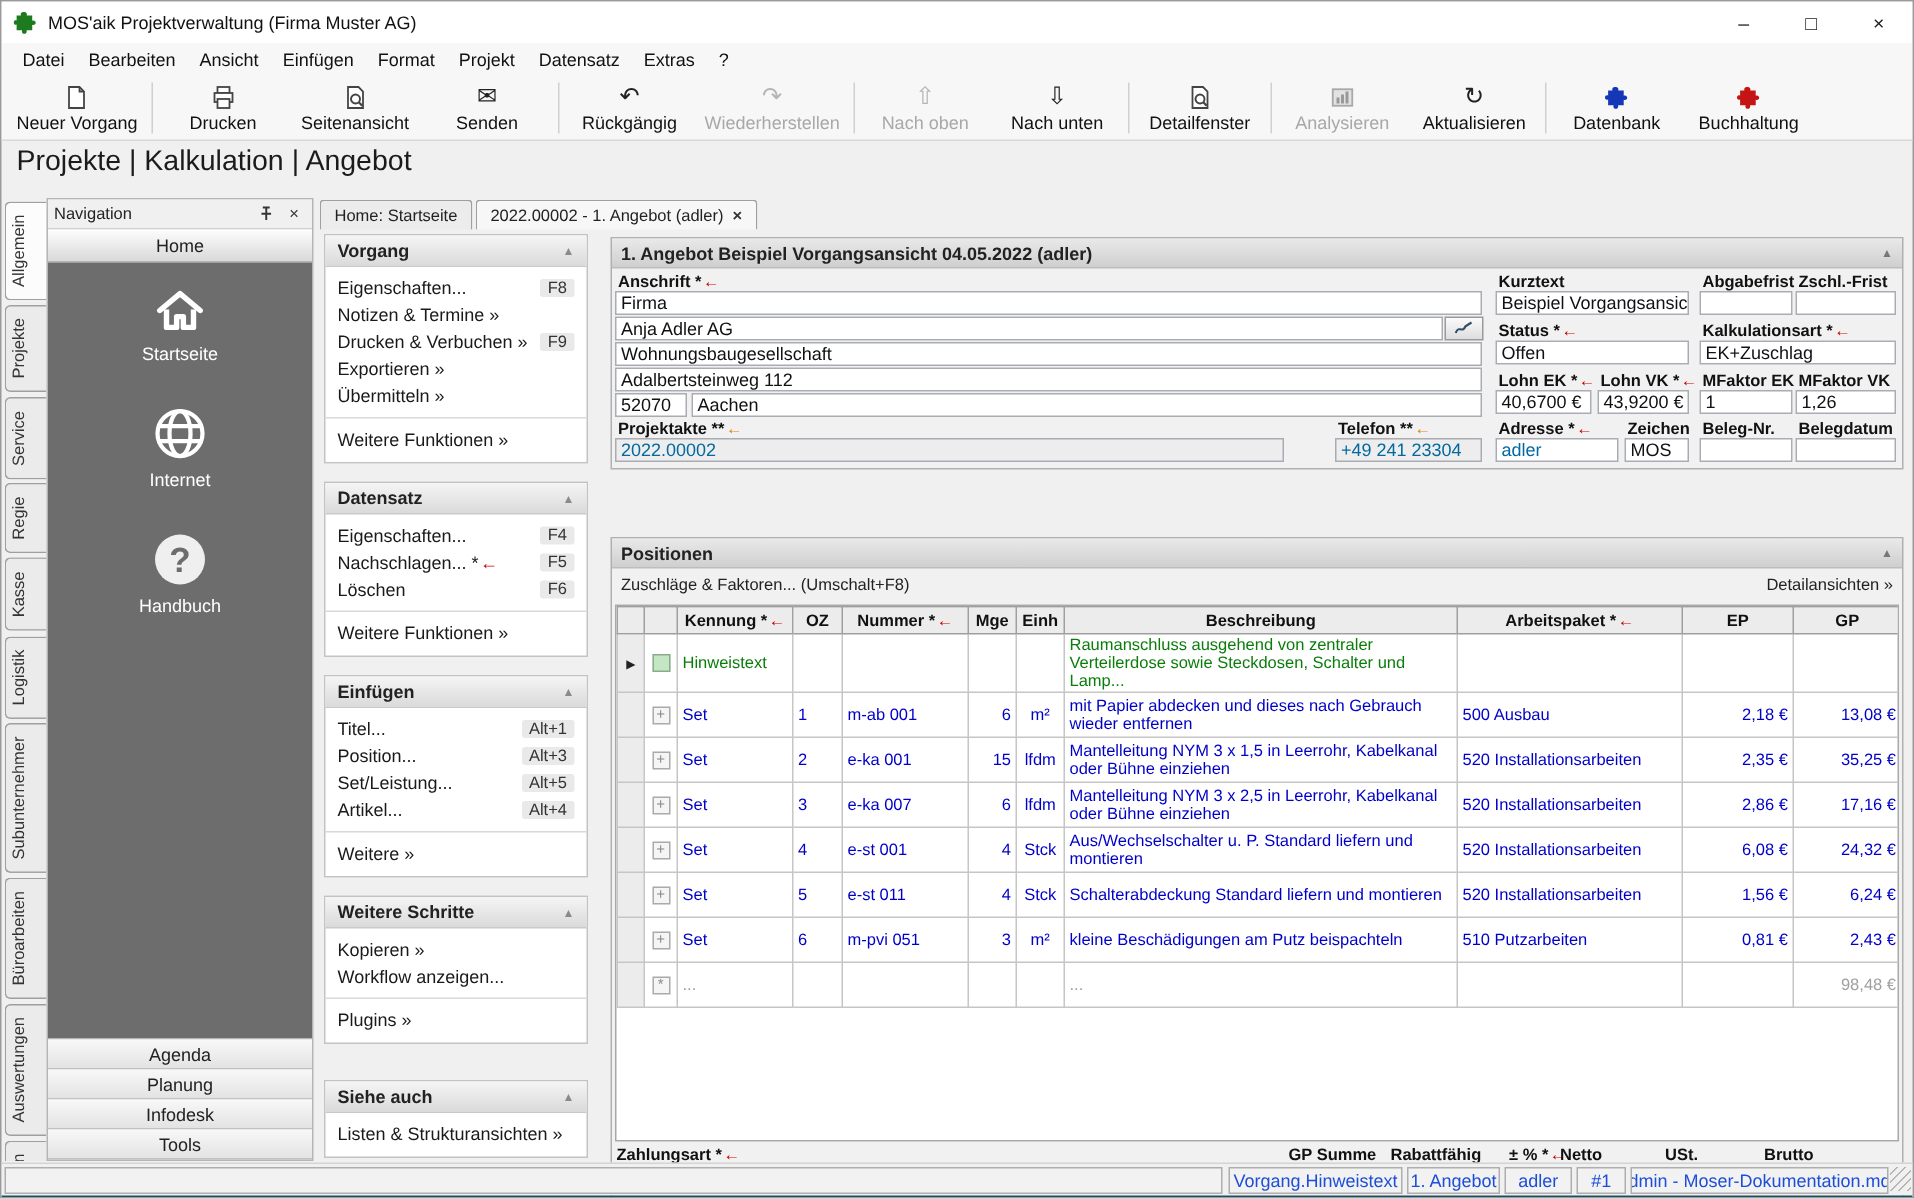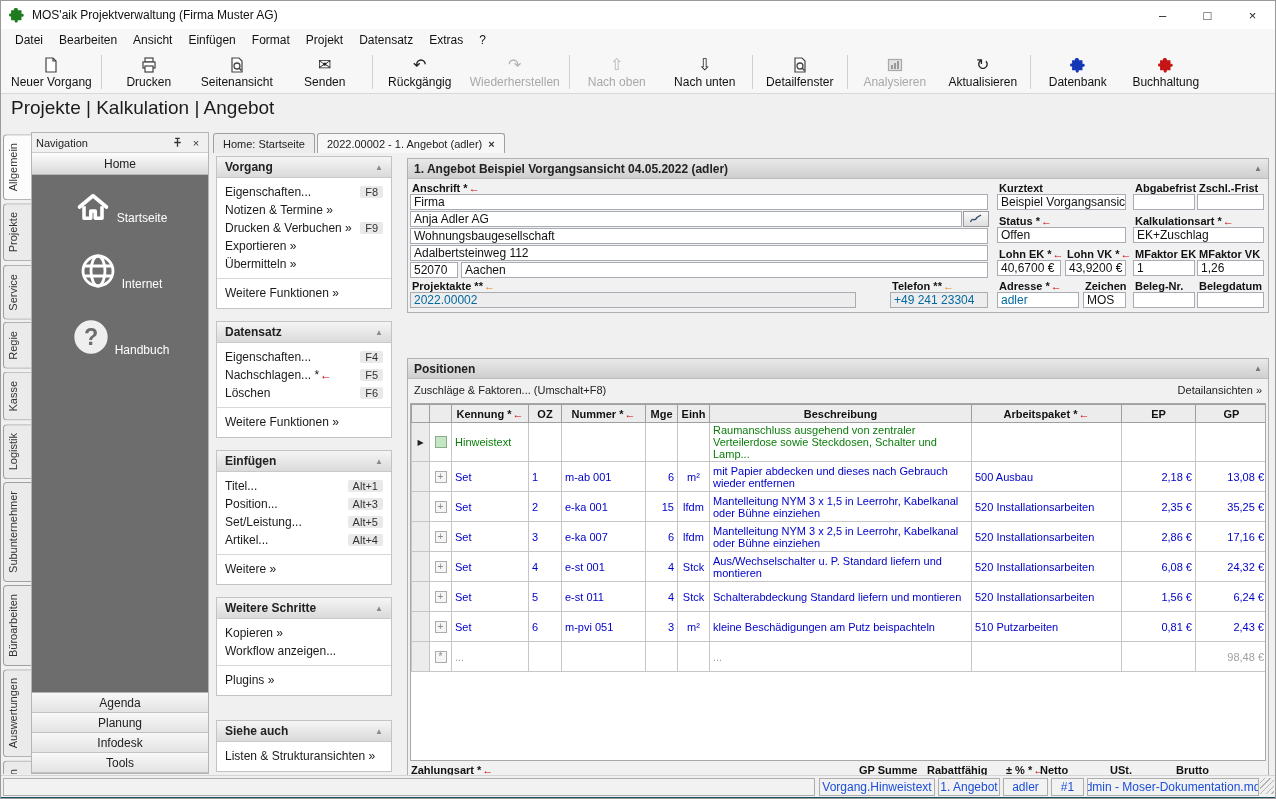--- a/index.html
+++ b/index.html
@@ -34,21 +34,21 @@
   .vtab { writing-mode:vertical-rl; transform:rotate(180deg); background:#ebebeb; border:1px solid #9f9f9f; border-left:none; border-radius:0 4px 4px 0; font-size:11px; color:#333; padding:8px 3px; text-align:center; cursor:pointer; white-space:nowrap; }
   .vtab.active { background:#fcfcfc; }
 
   
   .navpanel { position:absolute; left:30px; top:131px; width:178px; height:642px; background:#f4f4f4; border:1px solid #b5b5b5; display:flex; flex-direction:column; }
   .navhead { height:20px; display:flex; align-items:center; padding:0 4px; background:#f0f0f0; border-bottom:1px solid #cfcfcf; }
   .navhead .ntitle { font-size:11px; color:#222; flex:1; }
   .navhead .nbtn { width:16px; text-align:center; font-size:11px; color:#333; cursor:pointer; }
   .homebar { height:22px; background:linear-gradient(#fdfdfd,#d9d9d9); border-bottom:1px solid #b5b5b5; display:flex; align-items:center; justify-content:center; font-size:12px; color:#222; cursor:pointer; }
   .navbody { flex:1; background:#6d6d6d; display:flex; flex-direction:column; align-items:center; padding-top:14px; gap:26px; }
-  .navitem { display:flex; flex-direction:row; align-items:flex-end; gap:4px; cursor:pointer; }
+  .navitem { display:flex; flex-direction:column; align-items:center; gap:4px; cursor:pointer; }
   .navitem .nlabel { color:#ffffff; font-size:12px; }
   .navbottom { border-top:1px solid #b5b5b5; }
   .navbotitem { height:20px; background:linear-gradient(#f8f8f8,#e3e3e3); border-bottom:1px solid #c2c2c2; display:flex; align-items:center; justify-content:center; font-size:12px; color:#222; cursor:pointer; }
 
   
   .tabrow { position:absolute; left:212px; top:131px; right:2px; height:21px; display:flex; gap:2px; align-items:flex-end; }
   .dtab { height:20px; display:flex; align-items:center; padding:0 9px; background:#ececec; border:1px solid #9f9f9f; border-bottom:none; border-radius:3px 3px 0 0; font-size:11px; color:#222; cursor:pointer; white-space:nowrap; }
   .dtab.active { background:#f7f7f7; }
   .dtab .tclose { margin-left:6px; font-size:11px; font-weight:bold; color:#333; }
 

